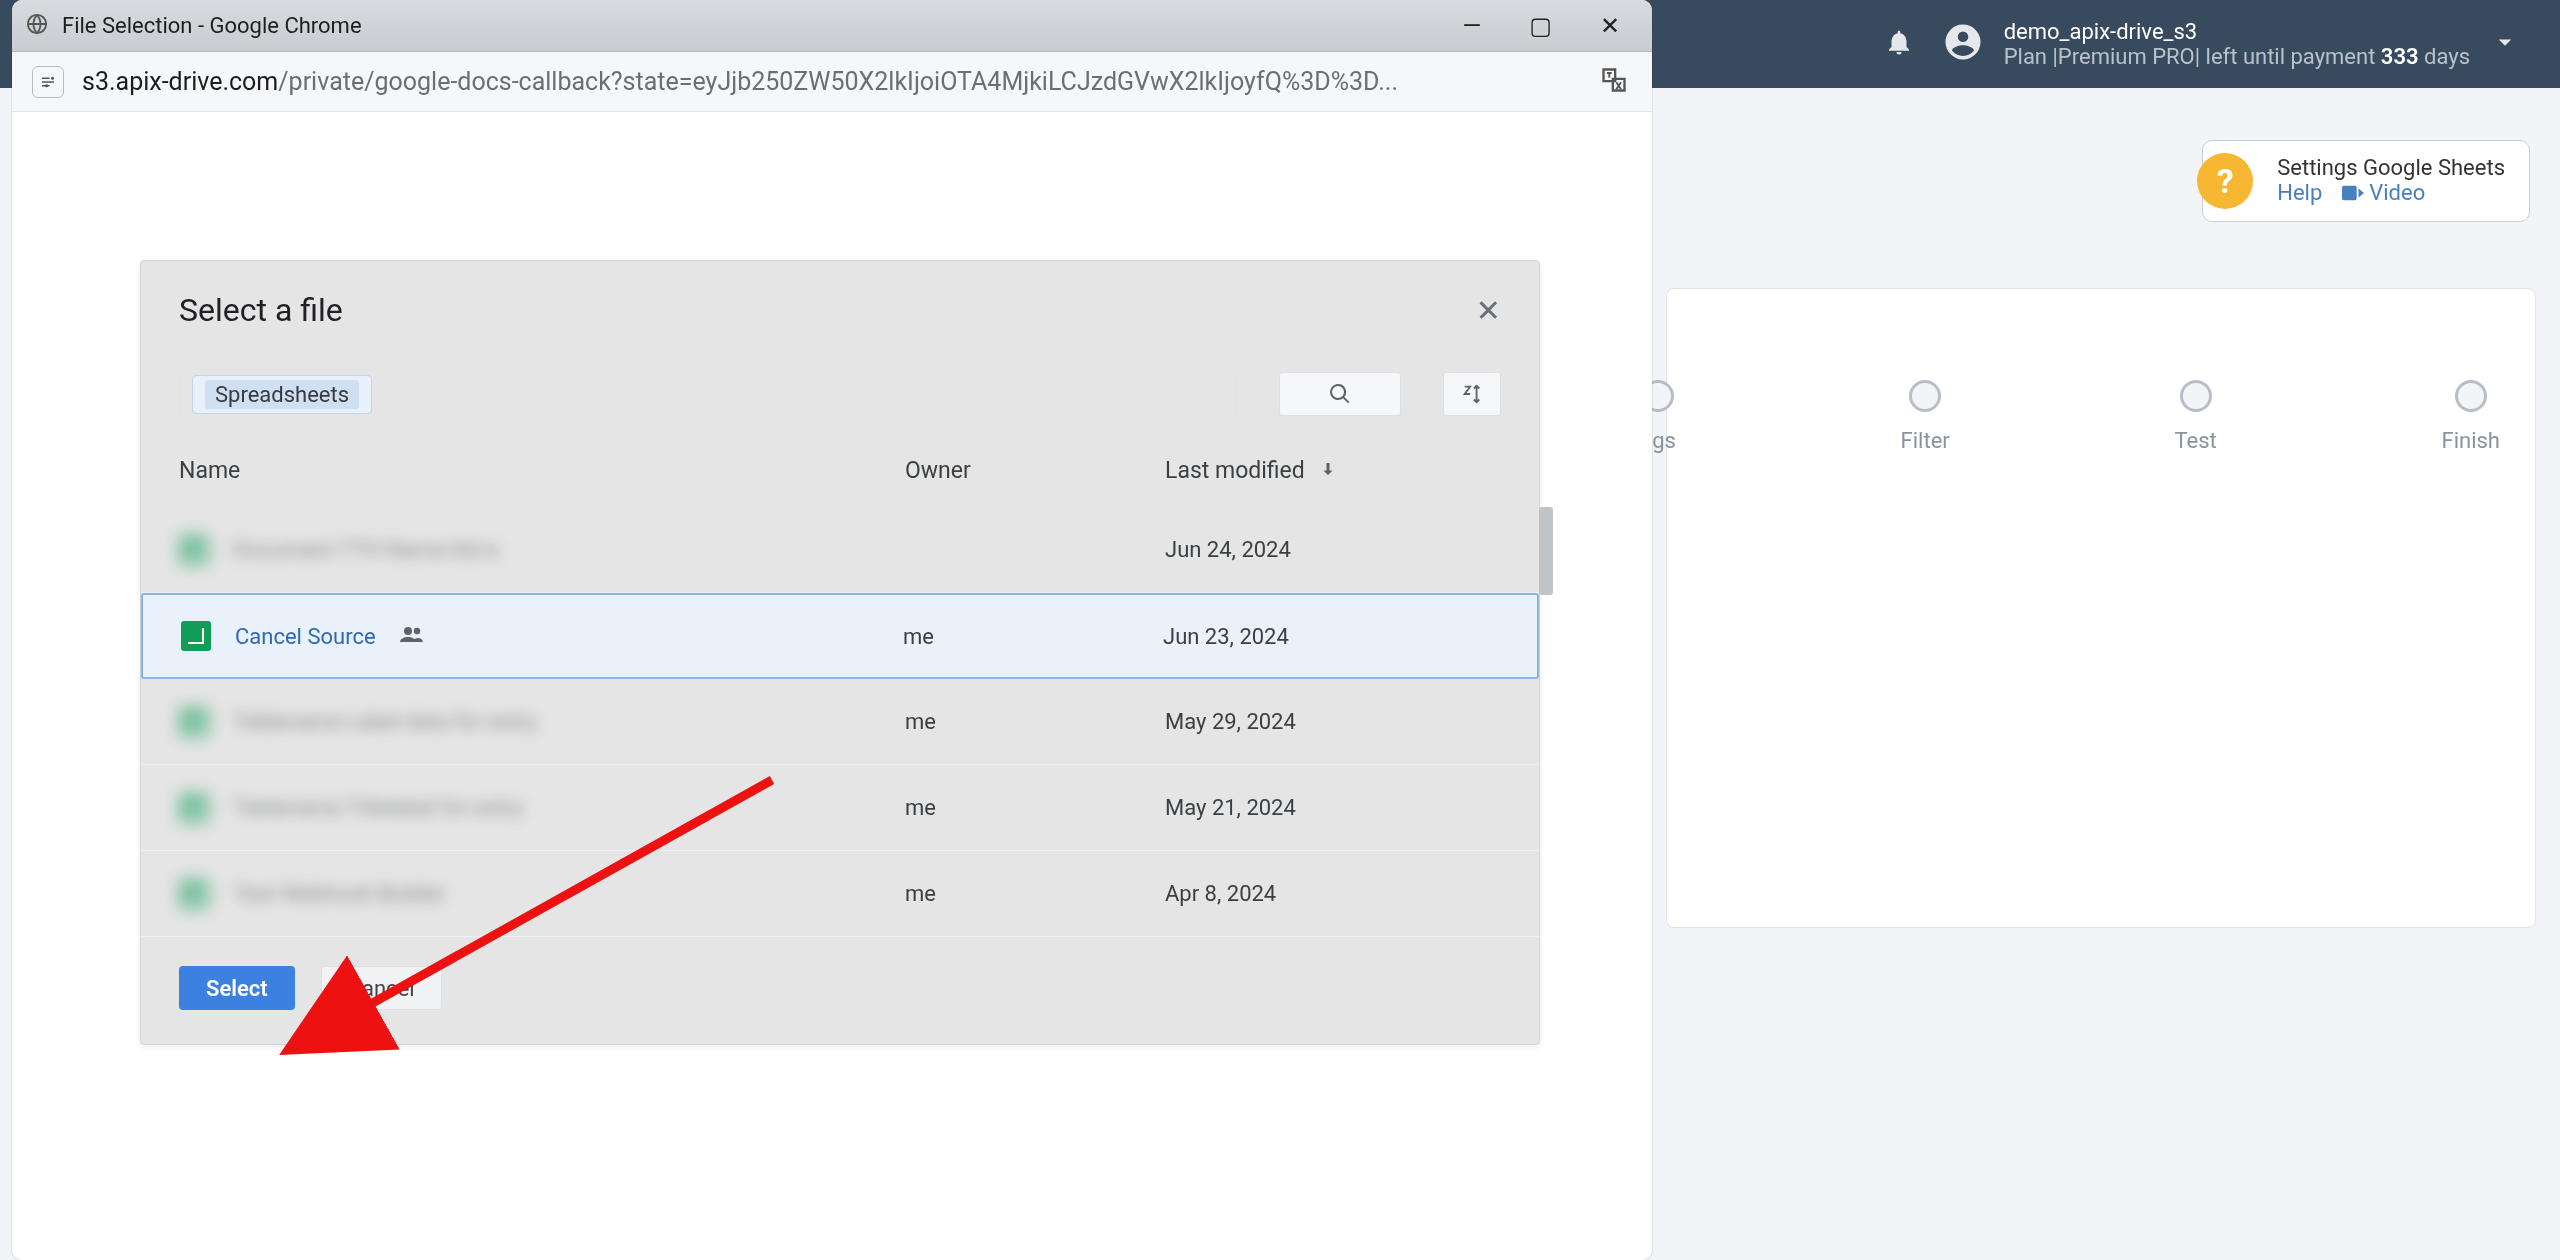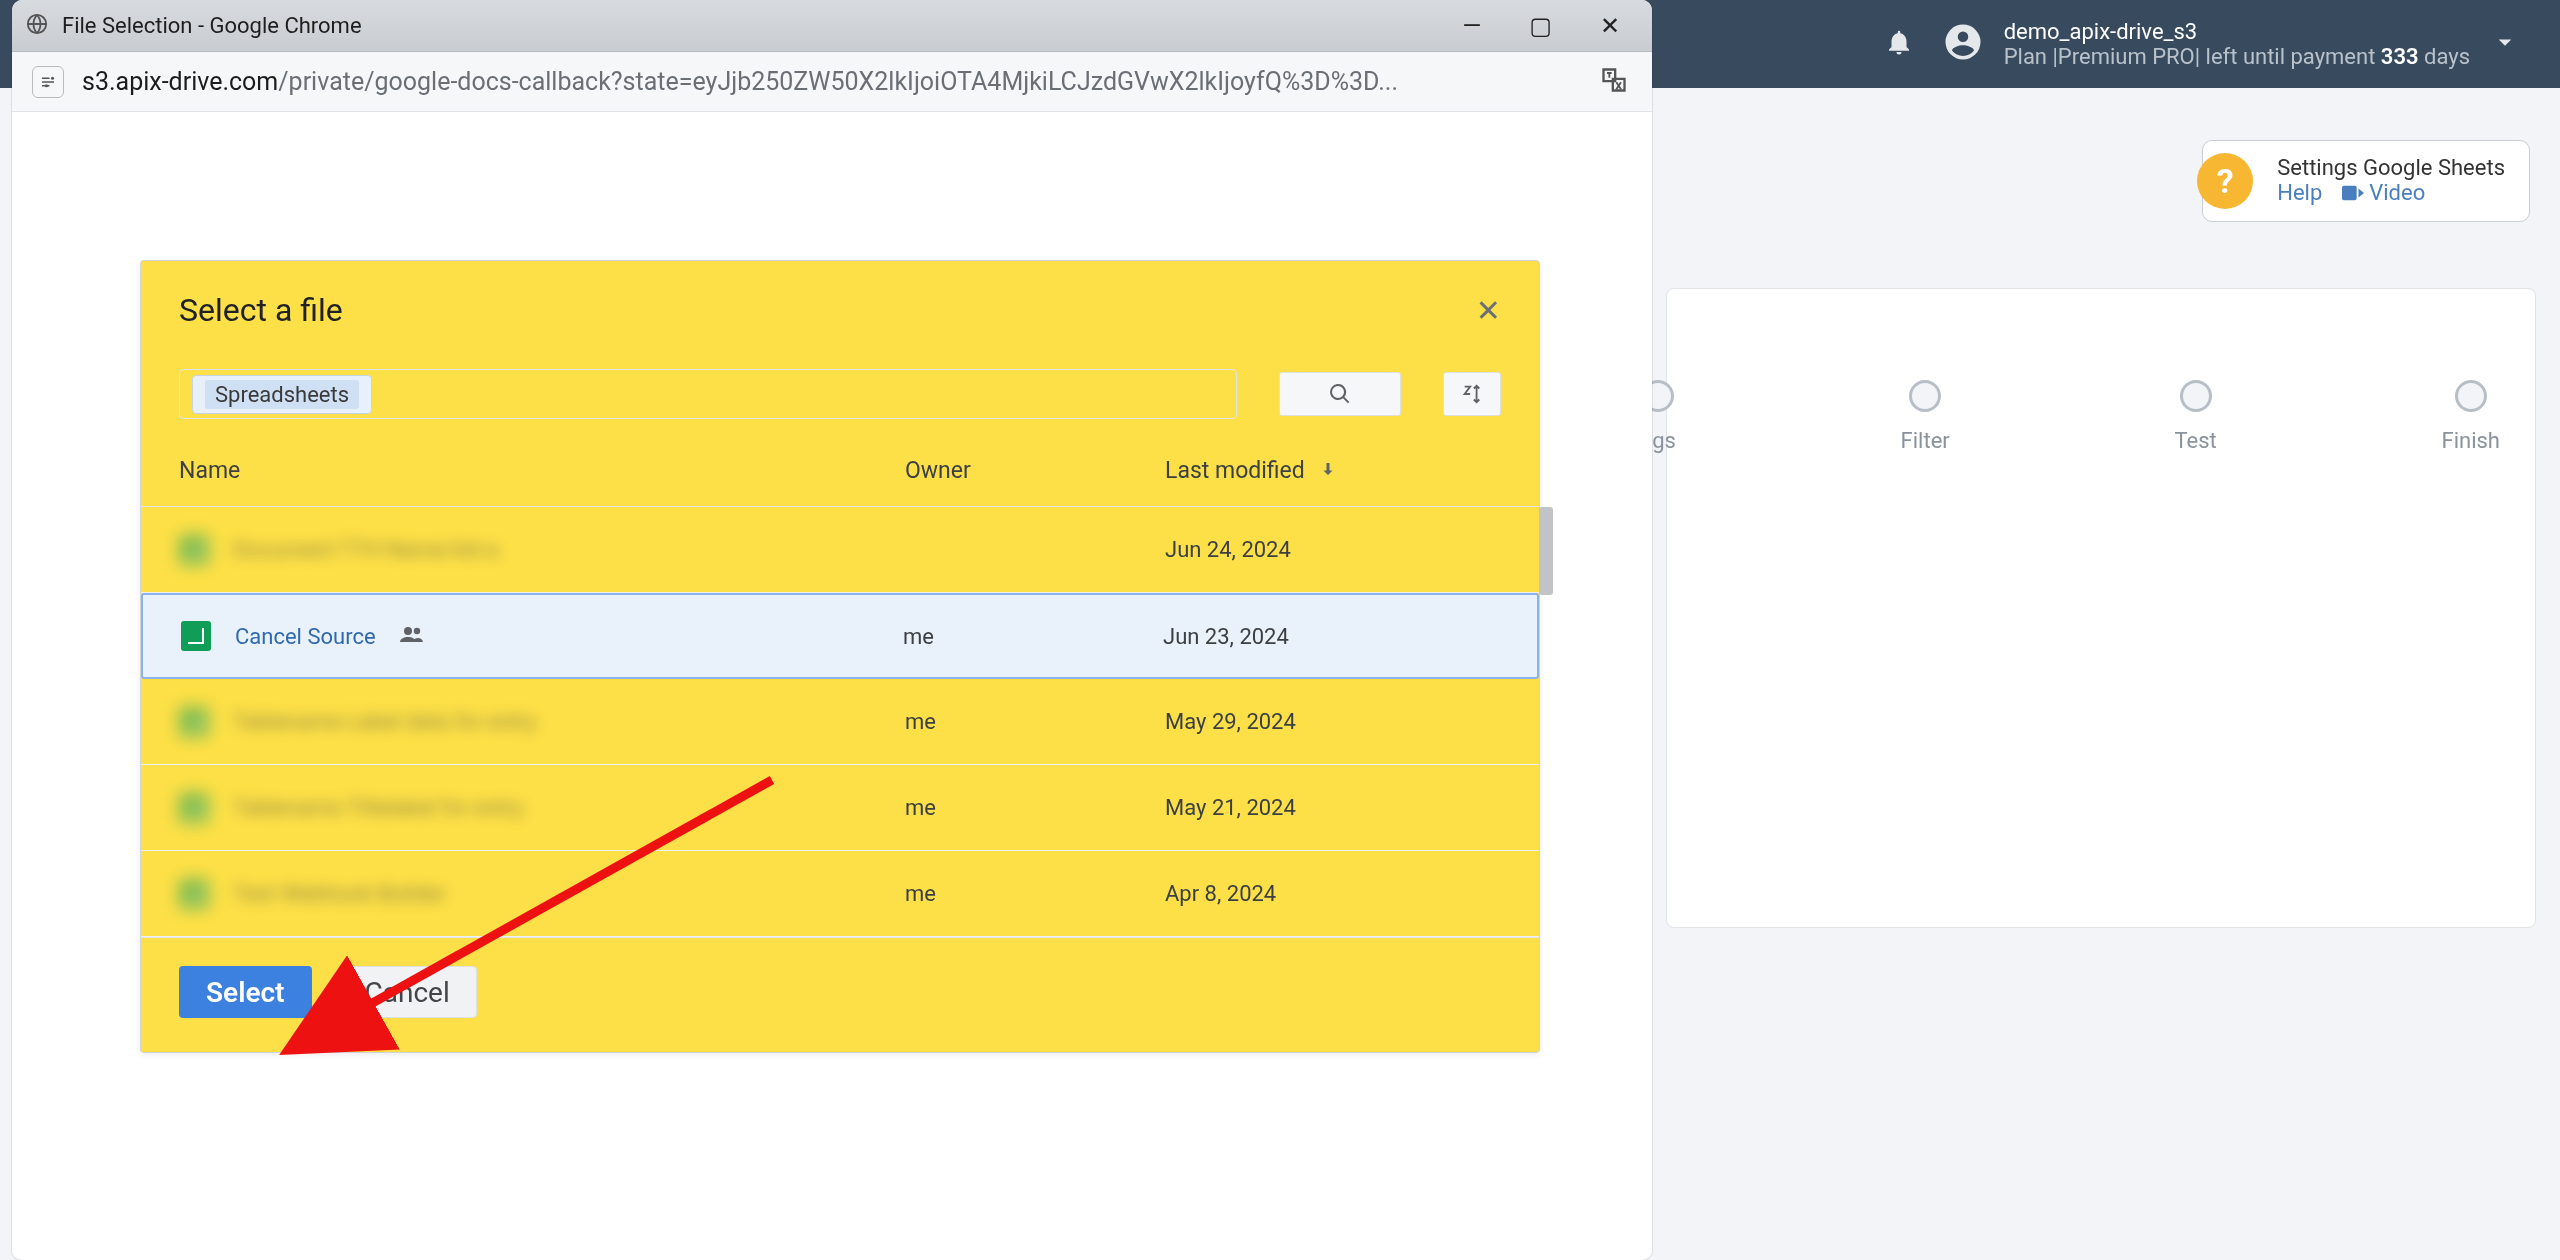--- a/index.html
+++ b/index.html
@@ -41,21 +41,21 @@
 
 .addrbar { height:60px; background:#f6f7f9; display:flex; align-items:center; padding:0 20px; gap:18px; border-bottom:1px solid #e1e3e6; }
 .site-ico { width:32px; height:32px; border:1px solid #bbb; border-radius:6px; display:flex; align-items:center; justify-content:center; }
 .site-ico svg{ width:18px; height:18px; fill:#555; }
 .url { font-size:25px; color:#6a6f76; flex:1; white-space:nowrap; overflow:hidden; text-overflow:ellipsis; }
 .url .host { color:#1c1c1c; }
 .gtrans { width:32px; height:32px; }
 .gtrans svg{ width:28px; height:28px; fill:#555; }
 
 
-.picker { position:absolute; top:260px; left:128px; width:1400px; background:#fde047; border:1px solid #d0d3d8; border-radius:4px; box-shadow:0 2px 6px rgba(0,0,0,.08); padding-bottom:0; }
+.picker { position:absolute; top:260px; left:128px; width:1400px; background:#e5e5e5; border:1px solid #d0d3d8; border-radius:4px; box-shadow:0 2px 6px rgba(0,0,0,.08); padding-bottom:0; }
 .picker-head { display:flex; align-items:center; justify-content:space-between; padding:30px 38px 6px; }
 .picker-title { font-size:32px; color:#202124; }
 .close-x { font-size:30px; color:#6b6f76; cursor:pointer; }
 
 .picker-toolbar { display:flex; align-items:center; gap:42px; padding:34px 38px 16px; }
 .filter-pill { border:1px solid #c6d4e8; background:#e8f0fb; border-radius:4px; padding:6px 12px; font-size:22px; color:#3a3a3a; }
 .filter-pill .chip { background:#cfe0f5; border-radius:3px; padding:2px 10px; }
 .filter-box { flex:1; border:1px solid #e1e3e7; height:50px; border-radius:4px; display:flex; align-items:center; padding:0 12px; }
 .search-btn { width:122px; height:44px; border:1px solid #dddfe3; background:#f6f7f8; border-radius:3px; display:flex; align-items:center; justify-content:center; }
 .search-btn svg { width:24px; height:24px; fill:#5f6368; }
@@ -73,21 +73,21 @@
 .sheet-ico { width:30px; height:30px; background:#0f9d58; border-radius:3px; position:relative; display:flex; align-items:center; justify-content:center; }
 .sheet-ico::after{ content:""; width:14px; height:14px; border:2px solid #fff; border-left:none; border-top:none; position:absolute; }
 .shared-ico svg{ width:24px; height:20px; fill:#5f6368; }
 .ft-row.selected { border:2px solid #8bb3e8; background:#e9f1fb; border-radius:3px; }
 .ft-row.selected .name-cell .fname { color:#3169b0; }
 .blurred .name-cell { filter:blur(7px); opacity:.55; }
 .blurred .sheet-ico{ filter:blur(5px); }
 .scroll-thumb { position:absolute; right:-14px; top:0; width:14px; height:88px; background:#c0c3c8; border-radius:3px; }
 
 .picker-footer { padding:28px 38px 34px; border-top:1px solid #e4e6ea; display:flex; gap:26px; }
-.btn { height:52px; padding:0 26px; border-radius:4px; font-size:28px; display:flex; align-items:center; cursor:pointer; border:1px solid transparent; }
+.btn { height:44px; padding:0 26px; border-radius:4px; font-size:22px; display:flex; align-items:center; cursor:pointer; border:1px solid transparent; }
 .btn-primary { background:#3c81df; color:#fff; font-weight:600; }
 .btn-secondary { background:#f1f2f4; color:#414549; border:1px solid #dcdfe3; }
 
 
 .arrow-annot { position:absolute; top:480px; left:190px; width:580px; height:580px; pointer-events:none; }
 .arrow-annot svg { width:100%; height:100%; }
 </style>
 </head>
 <body>
 <div class="root">

